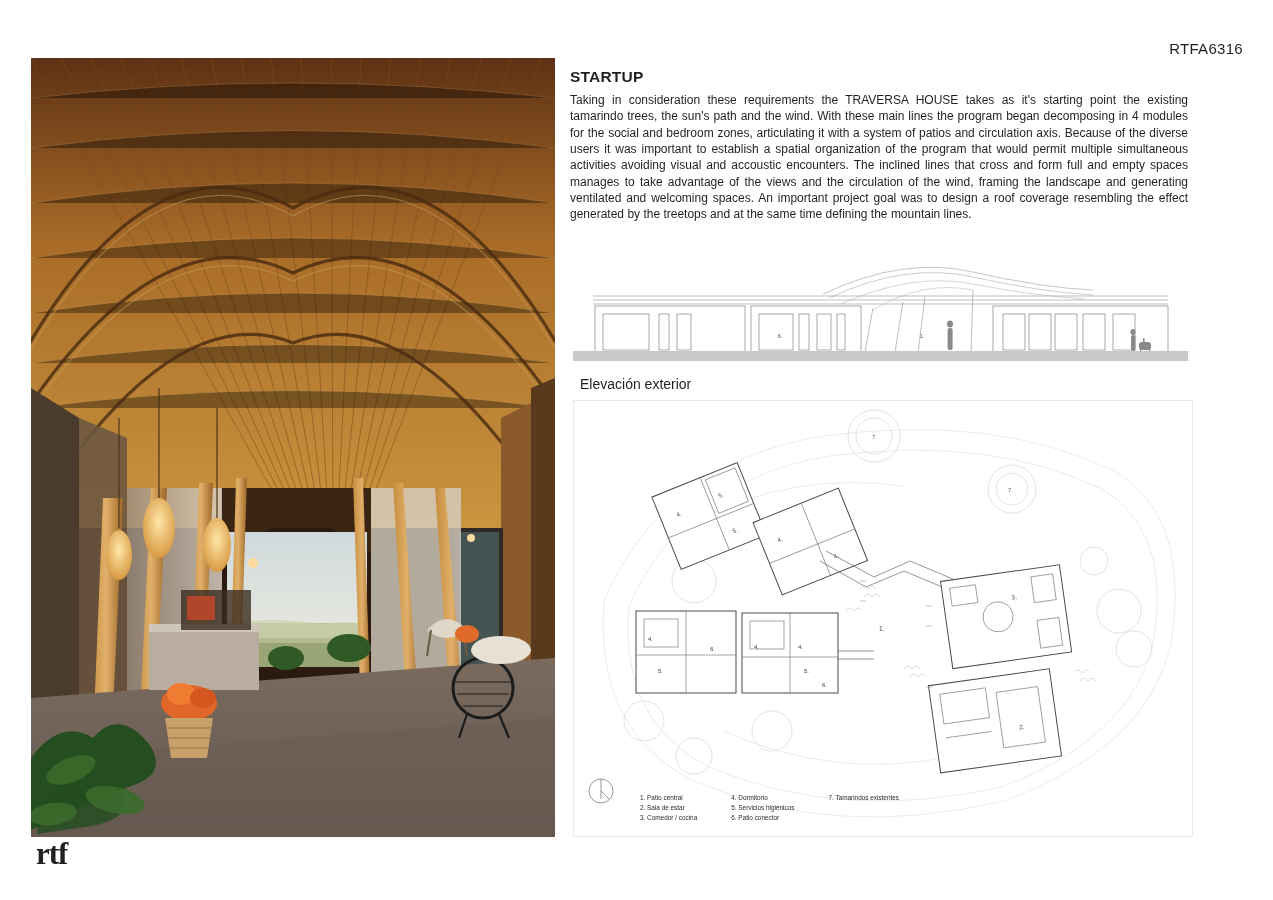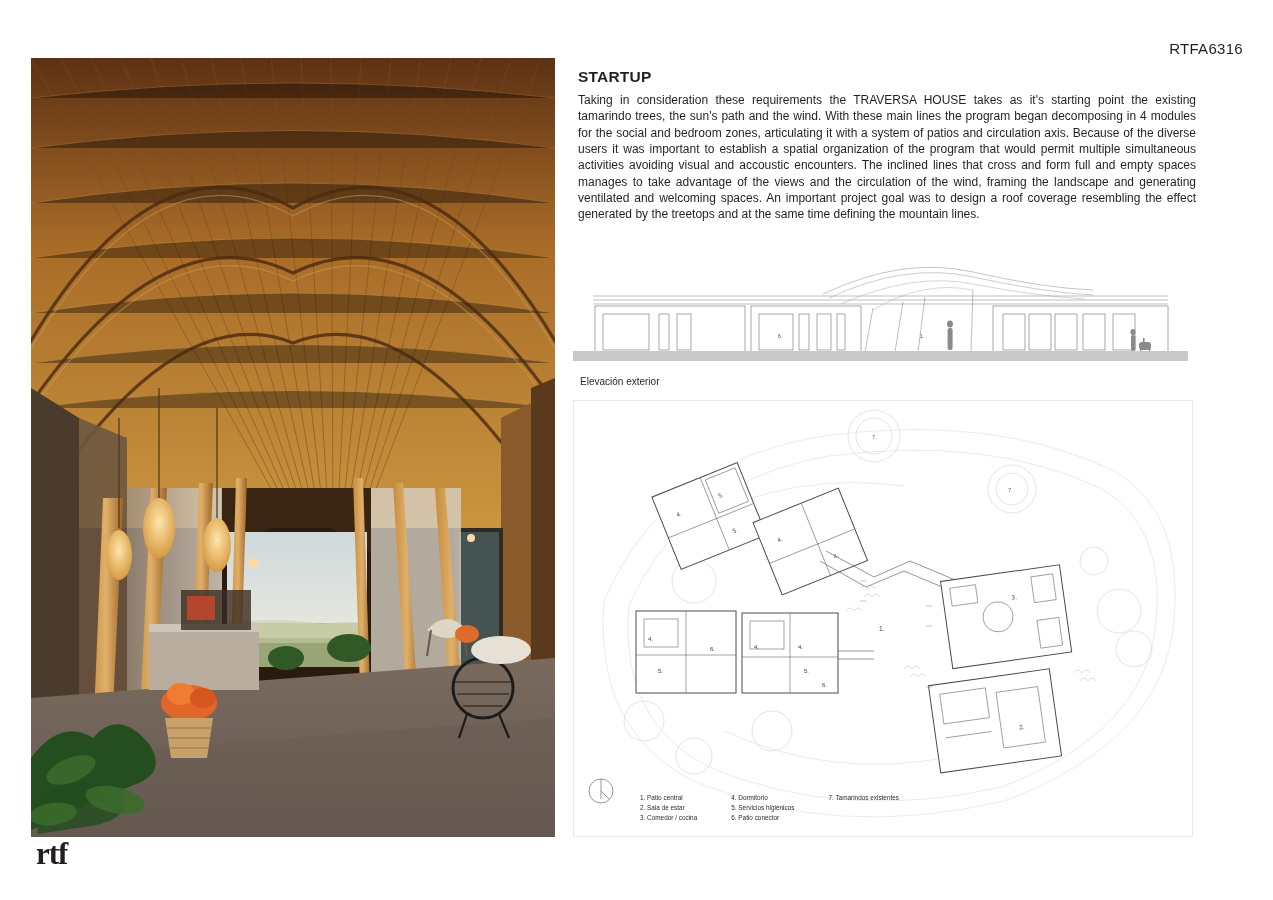--- a/index.html
+++ b/index.html
@@ -38,21 +38,20 @@
     background: #2b1a10;
   }
   .photo svg { display: block; }
 
   
   .right-col {
     position: absolute;
     left: 570px;
     top: 68px;
     width: 618px;
-    margin-left: 8px;
   }
   .section-title {
     font-size: 15.5px;
     font-weight: bold;
     letter-spacing: 0.2px;
     margin: 0 0 6px 0;
     color: #231f20;
   }
   .body-text {
     font-size: 12px;
@@ -67,21 +66,21 @@
     position: absolute;
     left: 573px;
     top: 250px;
     width: 615px;
     height: 140px;
   }
   .elevation-caption {
     position: absolute;
     left: 580px;
     top: 376px;
-    font-size: 10px;
+    font-size: 14px;
     color: #231f20;
   }
 
   
   .plan-wrap {
     position: absolute;
     left: 573px;
     top: 400px;
     width: 618px;
     height: 435px;

